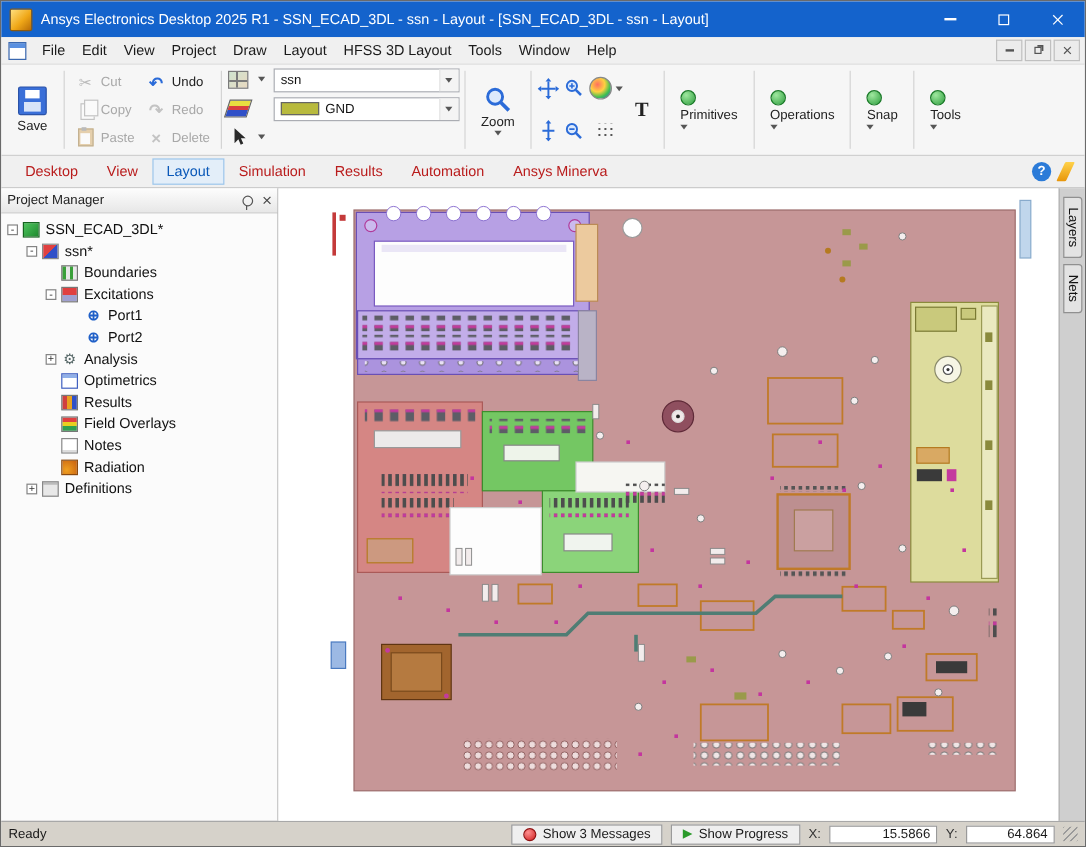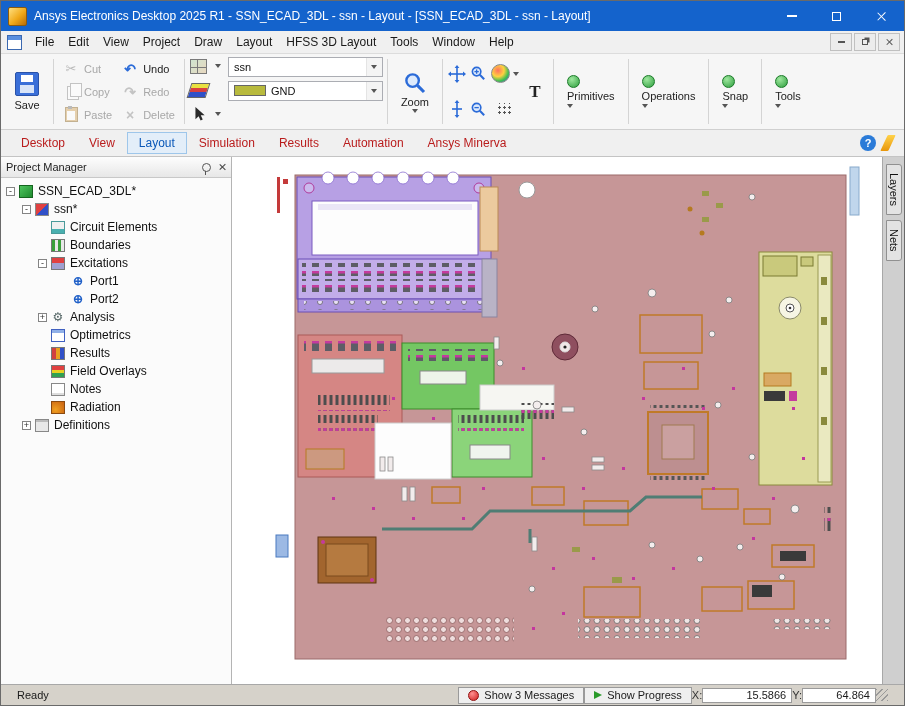--- a/index.html
+++ b/index.html
@@ -116,21 +116,21 @@
   .i-radiation{background:radial-gradient(circle at 30% 70%,#f0a020,#c86010);border:1px solid #8a4a10;}
   .i-notes{background:#fff;border:1px solid #888;box-shadow:inset 0 -2px 0 #ddd;}
   .i-definitions{background:#e8e8e8;border:1px solid #888;box-shadow:inset 0 2px 0 #bbb;}
 
   .canvas{flex:1;background:#fff;position:relative;overflow:hidden;}
   .canvas svg{display:block;}
   .right-strip{width:21px;background:#cfcfcf;border-left:1px solid #a8a8a8;display:flex;flex-direction:column;align-items:center;padding-top:7px;gap:5px;flex:none;}
   .vtab{writing-mode:vertical-rl;font-size:11px;color:#111;background:#e3e3e3;border:1px solid #909090;padding:8px 1px;border-radius:0 3px 3px 0;cursor:default;}
 
   
-  .statusbar{height:20px;background:#d6d2ca;border-top:1px solid #a8a8a8;display:flex;align-items:center;font-size:11px;color:#1a1a1a;padding:0 16px;flex:none;}
+  .statusbar{height:20px;background:#d6d2ca;border-top:1px solid #a8a8a8;display:flex;align-items:center;font-size:11px;color:#1a1a1a;padding:0 6px;gap:7px;flex:none;}
   .sb-ready{flex:1;}
   .sb-btn{display:flex;align-items:center;gap:5px;background:#efefef;border:1px solid #9a9a9a;height:15px;padding:0 9px;cursor:default;}
   .red-dot{width:9px;height:9px;border-radius:50%;border:1px solid #901010;background:radial-gradient(circle at 35% 30%,#ff9090,#d02020);}
   .green-tri{width:0;height:0;border-left:8px solid #2a9a2a;border-top:4.5px solid transparent;border-bottom:4.5px solid transparent;}
   .sb-xy-label{color:#333;}
   .sb-field{background:#fff;border:1px solid #9a9a9a;height:13px;display:flex;align-items:center;justify-content:flex-end;padding:0 5px;font-size:11px;}
   .sb-field.x{width:78px;} .sb-field.y{width:62px;}
   .grip{width:12px;height:12px;background:repeating-linear-gradient(135deg,#9a9a9a 0 1px,transparent 1px 4px);}
 </style>
 </head>
@@ -377,25 +377,20 @@
       <div class="pm-tree">
         <div class="trow d0 b">
           <span class="exp">-</span>
           <span class="ticon i-project"></span>
           <span class="tlabel">SSN_ECAD_3DL*</span>
         </div>
         <div class="trow d1 b">
           <span class="exp">-</span>
           <span class="ticon i-design"></span>
           <span class="tlabel">ssn*</span>
-        </div>
-        <div class="trow d2">
-          <span class="exp"></span>
-          <span class="ticon i-circuit"></span>
-          <span class="tlabel">Circuit Elements</span>
         </div>
         <div class="trow d2">
           <span class="exp"></span>
           <span class="ticon i-boundaries"></span>
           <span class="tlabel">Boundaries</span>
         </div>
         <div class="trow d2">
           <span class="exp">-</span>
           <span class="ticon i-excitations"></span>
           <span class="tlabel">Excitations</span>

